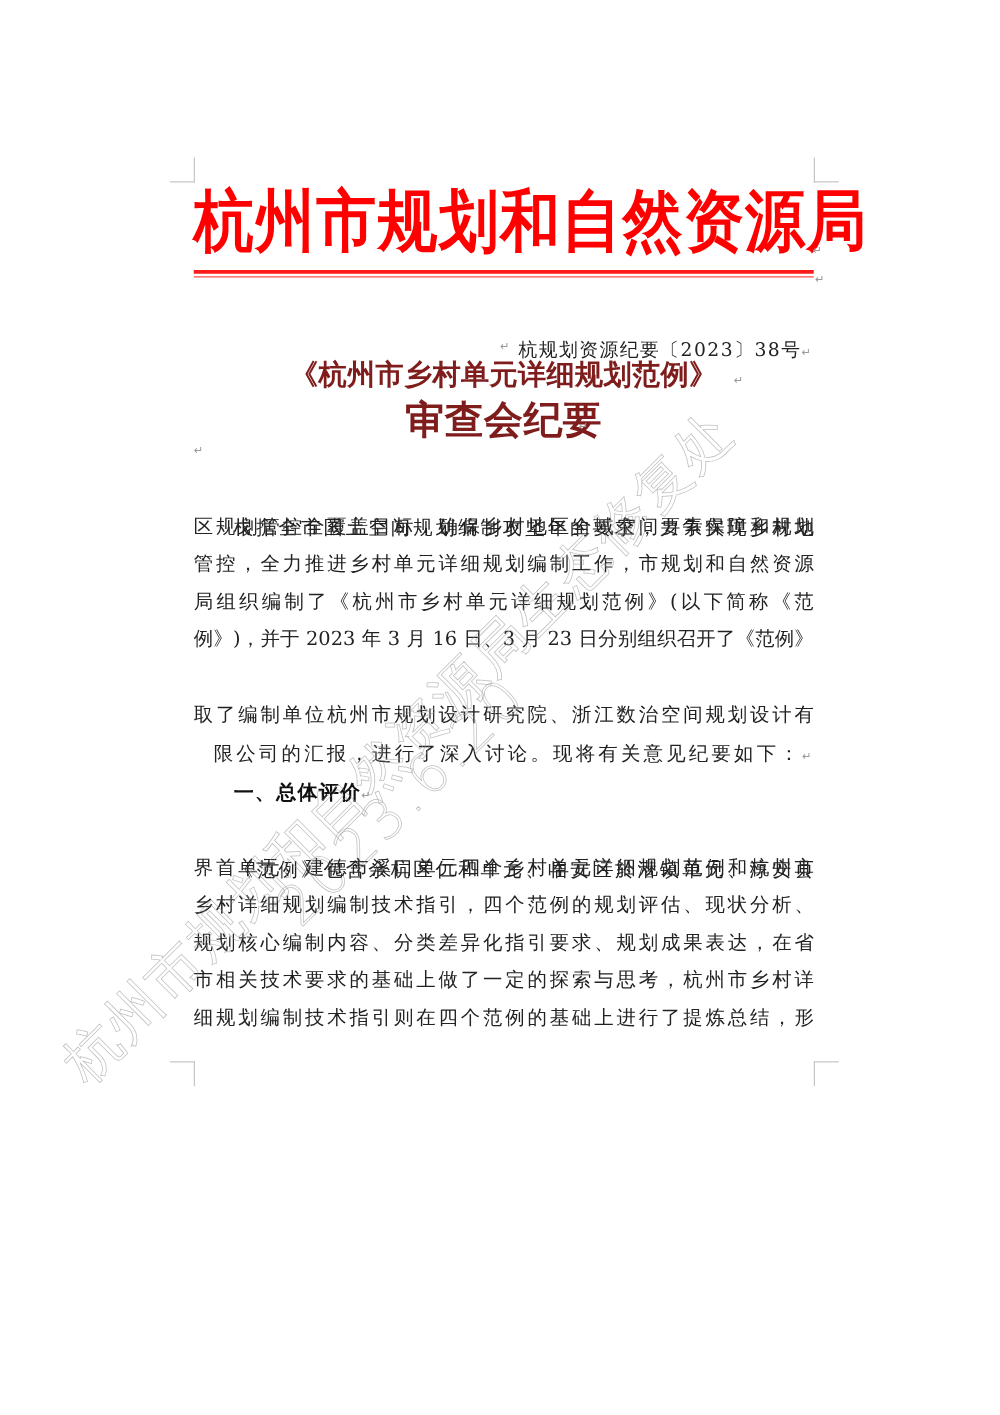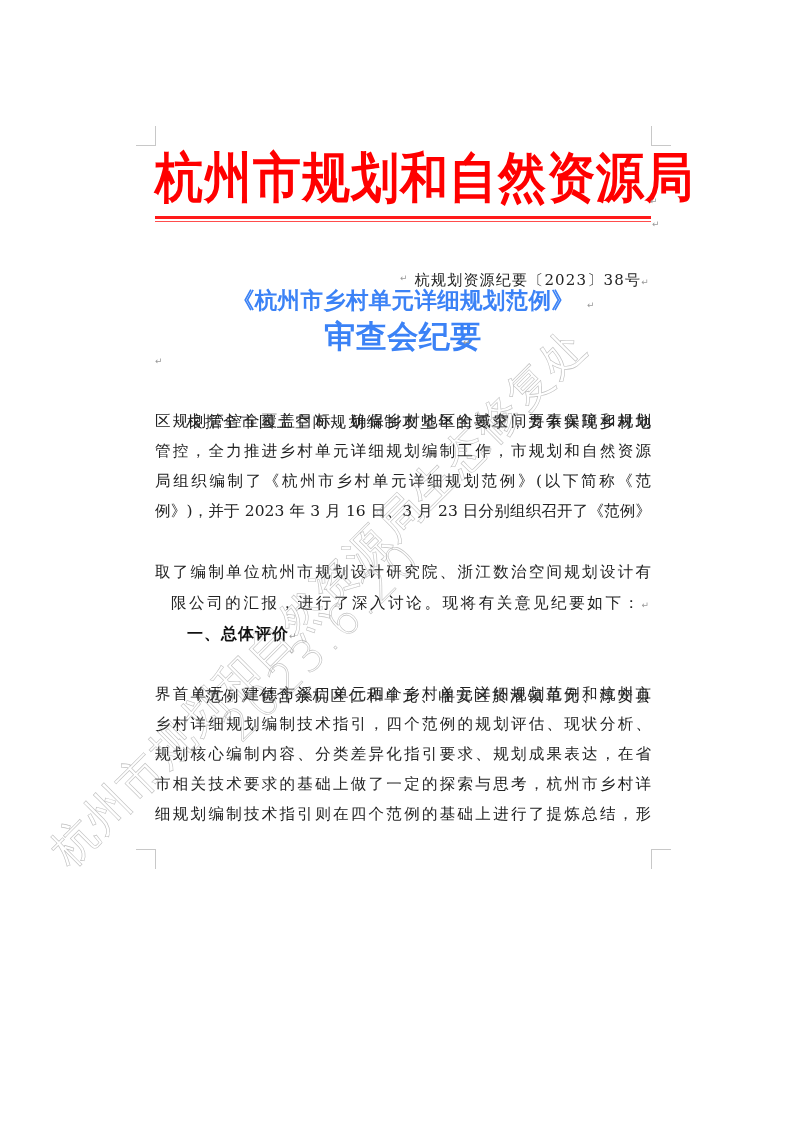--- a/index.html
+++ b/index.html
@@ -21,21 +21,21 @@
   .masthead-pmark { position: absolute; left: 650px; top: 196px; }
 
   .rule-thick { position: absolute; left: 155px; top: 216px; width: 496px; height: 3px; background: #ff1a1a; }
   .rule-thin  { position: absolute; left: 155px; top: 221px; width: 496px; height: 1px; background: #ff4d4d; }
   .rule-pmark { position: absolute; left: 652px; top: 219px; }
 
   .docno { position: absolute; left: 410px; top: 232px; width: 240px; text-align: right;
            font-size: 15px; line-height: 22px; color: #222; letter-spacing: 1.2px; white-space: nowrap; margin-top: 37px; }
 
   .title { position: absolute; left: 155px; width: 496px; text-align: center;
-           font-weight: bold; color: #3b82f6; white-space: nowrap; }
+           font-weight: bold; color: #7f1d1d; white-space: nowrap; }
   .title.l1 { top: 284px; font-size: 22.5px; line-height: 32px; letter-spacing: 0.3px; }
   .title.l2 { top: 320px; font-size: 31px; line-height: 32px; letter-spacing: 0.5px; }
   .title-pm1 { position: absolute; left: 400px; top: 273px; }
   .title-pm2 { position: absolute; left: 587px; top: 300px; }
   .title-pm3 { position: absolute; left: 463px; top: 337px; }
   .empty-pm { position: absolute; left: 155px; top: 356px; }
 
   .body-line { position: absolute; left: 155px; width: 496px; font-size: 15.5px; line-height: 22px;
                color: #222; white-space: nowrap; text-align: justify; text-align-last: justify; }
   .body-line.first { left: 187px; width: 464px; margin-top: 32px; }

